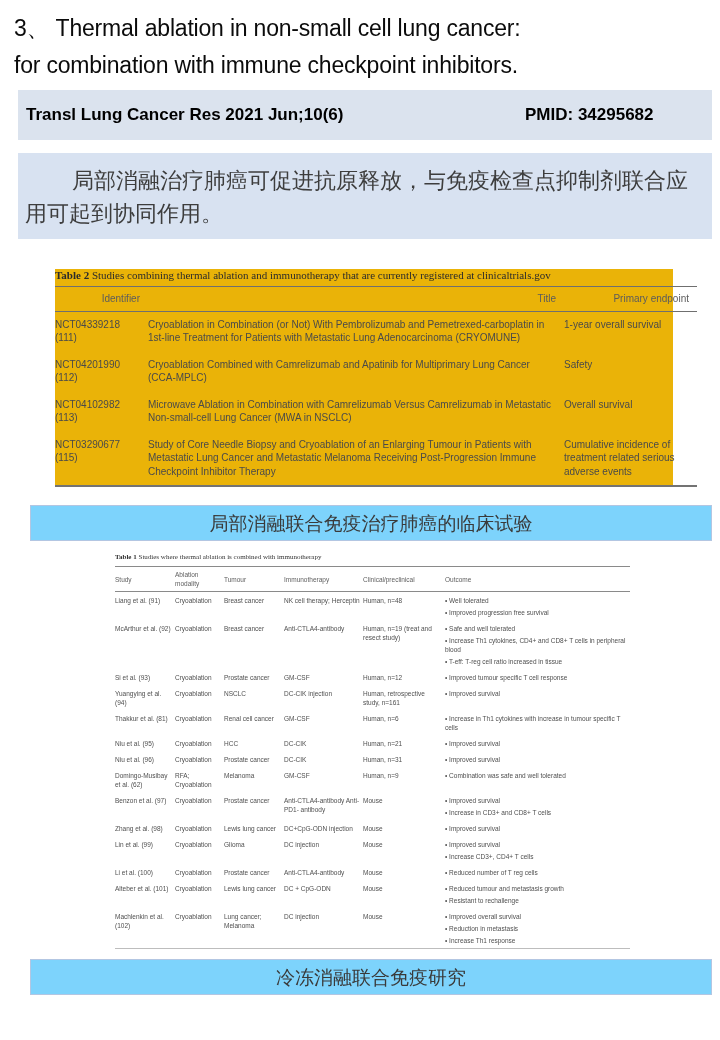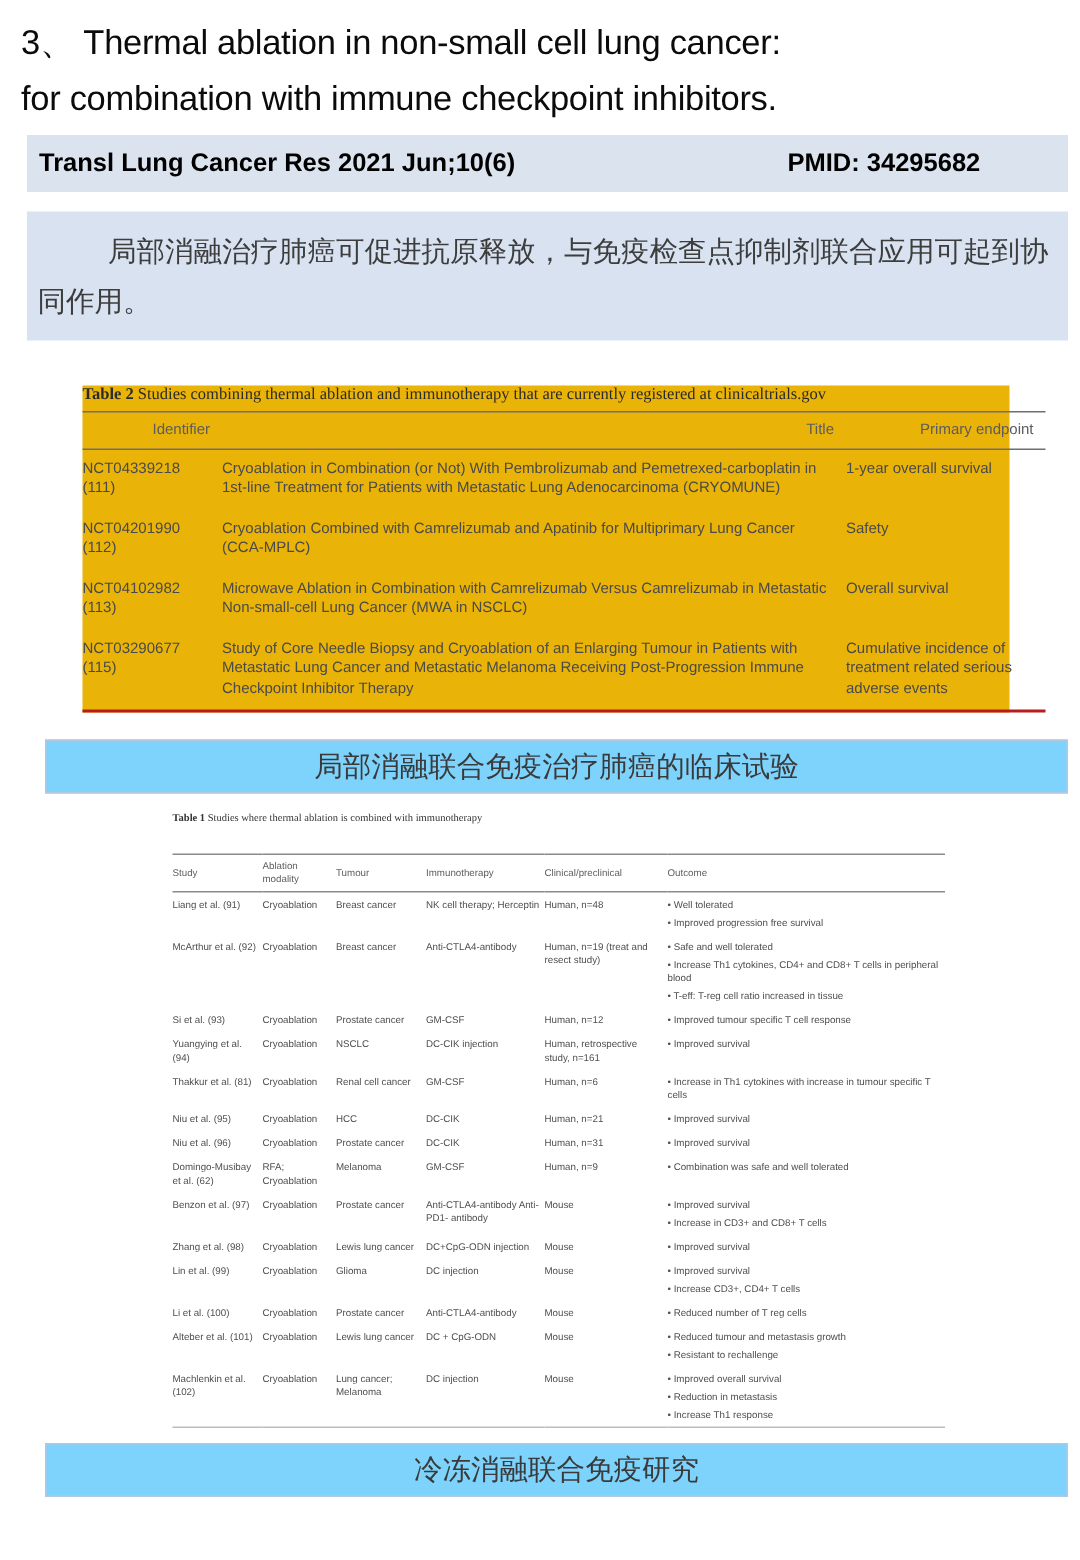--- a/index.html
+++ b/index.html
@@ -6,56 +6,56 @@
   body{width:720px;height:1040px;background:#ffffff;overflow:hidden;
        font-family:"Liberation Sans","DejaVu Sans",sans-serif;}
   .slide{position:relative;width:720px;height:1040px;background:#fff;}
 
   
   .title-block{padding:10px 8px 0 14px;color:#0b0b0b;font-weight:normal;
                font-size:23px;line-height:37px;letter-spacing:-0.2px;}
   .title-block div{white-space:nowrap;}
 
   
-  .refbar{margin:6px 0 0 18px;width:694px;height:38px;background:#dbe3ee;
+  .refbar{margin:6px 0 0 18px;width:694px;height:50px;background:#dbe3ee;
           display:flex;align-items:center;font-weight:bold;font-size:17px;color:#000;}
   .refbar .journal{margin-left:8px;}
   .refbar .pmid{position:absolute;left:507px;}
   .refbar{position:relative;}
 
   
   .summary{margin:13px 0 0 18px;width:694px;min-height:66px;background:#d8e2f1;
            box-sizing:border-box;padding:11px 8px 9px 7px;color:#3d3d3d;
-           font-size:19px;line-height:33px;text-indent:47px;}
+           font-size:22px;line-height:33px;text-indent:47px;}
 
   
   .fig2{margin:30px 0 0 55px;width:618px;background:#eab308;}
   .fig-caption2{font-family:"Liberation Serif","DejaVu Serif",serif;
                 font-size:11px;color:#2b2b2b;margin-bottom:5px;}
   .fig-caption2 .cap-label{font-weight:bold;}
   table.t2{width:618px;border-collapse:collapse;table-layout:fixed;
            font-size:10px;line-height:13.5px;color:#4a4a4a;}
   table.t2 th{font-weight:normal;text-align:right;color:#5c5c5c;
               border-top:1px solid #6f6f6f;border-bottom:1px solid #6f6f6f;
               padding:5px 8px 5px 0;vertical-align:top;}
   table.t2 td{padding:6px 8px 7px 0;vertical-align:top;}
   table.t2 .c-id{width:85px;} table.t2 .c-title{width:408px;} table.t2 .c-end{width:125px;}
-  table.t2 tbody{border-bottom:2px solid #b91c1c;}
+  table.t2 tbody{border-bottom:2px solid #737373;}
 
   
   .banner{margin-left:30px;width:682px;height:36px;line-height:35px;background:#7dd3fc;
           border:1px solid #b3c6e2;box-sizing:border-box;text-align:center;
           font-size:19px;color:#3a3a3a;}
   .banner1{margin-top:18px;}
   .banner2{margin-top:10px;}
 
   
   .fig1{margin:12px 0 0 115px;width:497px;min-height:342px;background:#fff;}
   .fig-caption1{font-family:"Liberation Serif","DejaVu Serif",serif;
-                font-size:7px;color:#333;margin-bottom:20px;}
+                font-size:7px;color:#333;margin-bottom:5px;}
   .fig-caption1 .cap-label{font-weight:bold;}
   table.t1{width:497px;border-collapse:collapse;table-layout:fixed;
            font-size:6.5px;line-height:9px;color:#4f4f4f;}
   table.t1 th{font-weight:normal;text-align:left;color:#606060;
               border-top:1px solid #8a8a8a;border-bottom:1px solid #8a8a8a;
               padding:3px 3px 3px 0;vertical-align:middle;}
   table.t1 td{padding:3.5px 3px 3.5px 0;vertical-align:top;}
   table.t1 tbody{border-bottom:1px solid #bdbdbd;}
   table.t1 .c-study{width:57px;} table.t1 .c-mod{width:46px;}
   table.t1 .c-tum{width:57px;}  table.t1 .c-imm{width:76px;}

